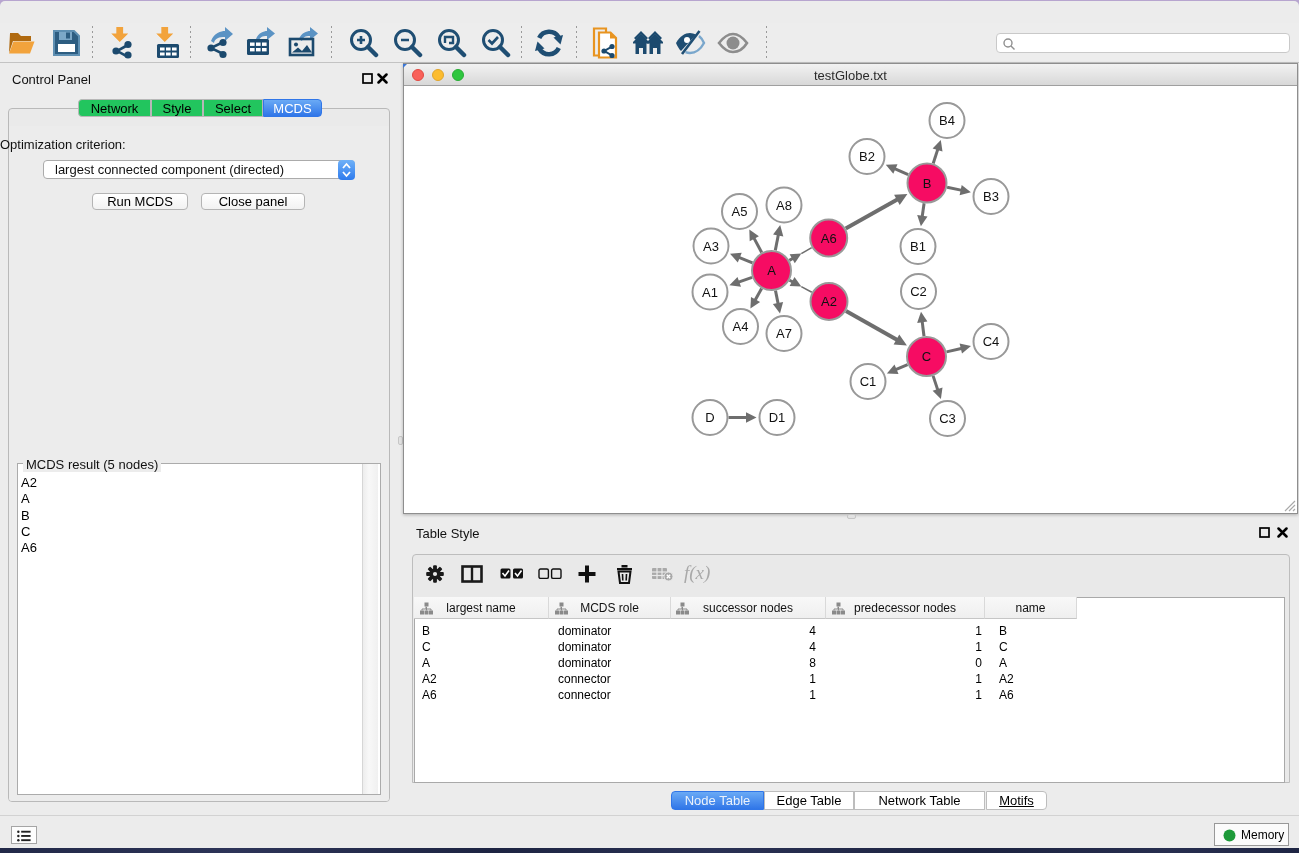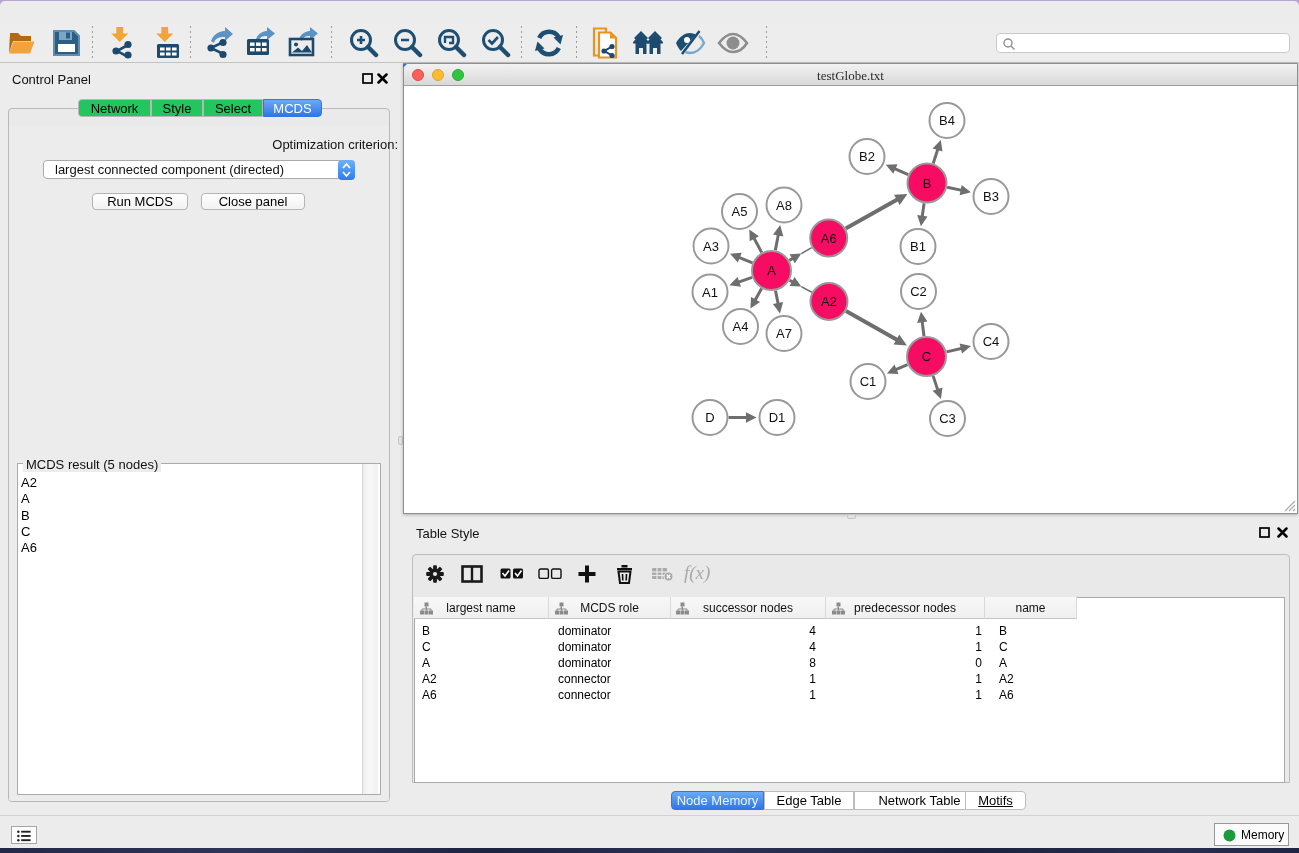--- a/index.html
+++ b/index.html
@@ -15,38 +15,38 @@
 .sep { top:3px; height:34px; width:1px; background-image:linear-gradient(#9a9a9a 33%, rgba(0,0,0,0) 0%); background-size:1px 5px; }
 .ticon { top:4px; width:32px; height:32px; }
 #search { left:996px; top:10px; width:294px; height:20px; background:#fff; border:1px solid #c9c9c9; border-radius:4px; }
 #search svg { position:absolute; left:5px; top:3px; }
 
 #cpTitle { left:12px; top:71px; font-size:13px; color:#111; }
 .panbtn { top:72px; width:11px; height:11px; }
 .tab { position:absolute; top:0; height:18px; line-height:17px; font-size:13px; text-align:center; background:#22c55e; border:1px solid #b7b7b7; color:#000; }
 .tabsel { background:linear-gradient(#6aaaf5,#3076e8); color:#fff; border-color:#3076e8; }
 #cpBox { left:8px; top:107px; width:382px; height:694px; border:1px solid #b9b9b9; border-radius:4px; background:#eaeaea; }
-#optlab { left:0px; top:136px; width:398px; text-align:right; font-size:13px; color:#111; }
+#optlab { left:0px; top:136px; width:398px; text-align:left; font-size:13px; color:#111; }
 #combo { left:43px; top:159px; width:312px; height:19px; background:#fff; border:1px solid #ababab; border-radius:4px; font-size:13px; color:#111; line-height:17px; padding-left:11px; }
 #comboBtn { left:338px; top:158.5px; width:17px; height:20px; border-radius:4px; background:linear-gradient(#6fb1f8,#2e7bed); }
 .btn { position:absolute; height:17px; background:linear-gradient(#ffffff,#f2f2f2); border:1px solid #b4b4b4; border-radius:4px; font-size:13px; text-align:center; line-height:15px; color:#000; }
 
 #fs { left:17px; top:462px; width:364px; height:332px; border:1px solid #ababab; background:#fff; }
 #fsLab { left:23px; top:456px; background:#ececec; padding:0 3px; font-size:13px; color:#111; }
 #fsList { left:21px; top:474px; font-size:13px; color:#000; line-height:16.3px; }
 #fsScroll { left:362px; top:463px; width:16px; height:330px; background:linear-gradient(90deg,#ededed,#f8f8f8 40%,#f0f0f0); border-left:1px solid #d6d6d6; }
 #hdivHandle { left:847px; top:513px; width:9px; height:5px; background:#e2e2e2; border:1px solid #c6c6c6; border-radius:2px; }
 #vdivHandle { left:398px; top:435px; width:5px; height:9px; background:#e2e2e2; border:1px solid #c6c6c6; border-radius:2px; }
 </style>
 </head>
 <body>
 <style>
 
 #nw { left:403px; top:62px; width:895px; height:451px; background:#fff; border:1px solid #8e8e8e; box-shadow:0 1px 3px rgba(0,0,0,0.25); }
-#nwTitle { left:0; top:0; width:100%; height:22px; background:linear-gradient(#f2f2f2,#d8d8d8); border-bottom:1px solid #9f9f9f;font-family:Liberation Serif, serif; }
+#nwTitle { left:0; top:0; width:100%; height:22px; background:linear-gradient(#f2f2f2,#d8d8d8); border-bottom:1px solid #9f9f9f; }
 #nwTitle .tl { top:5px; width:12px; height:12px; border-radius:50%; }
 #nwText { width:100%; top:4px; text-align:center; font-size:13px; color:#2b2b2b; }
 #nwCanvas { left:0; top:22px; width:893px; height:427px; background:#fff; }
 #nwCorner { left:403px; top:63px; width:0; height:0; border-top:4px solid #3b76d6; border-right:4px solid transparent; }
 
 #tpTitle { left:416px; top:525px; font-size:13px; color:#111; }
 #tpBox { left:412px; top:553px; width:878px; height:229px; border:1px solid #bdbdbd; border-radius:4px 4px 0 0; background:#e9e9e9; }
 #tbl { left:414px; top:596px; width:871px; height:186px; background:#fff; border:1px solid #a9a9a9; font-size:12px; }
 .th { position:absolute; top:0; height:22px; background:linear-gradient(#f8f8f8,#efefef); border-right:1px solid #d9d9d9; border-bottom:1px solid #c6c6c6; text-align:center; line-height:22px; color:#111; font-size:12px; }
 .trow { position:absolute; font-size:12px; color:#000; height:16px; line-height:16px; }
@@ -426,24 +426,24 @@
     </svg>
  <div class="abs trow" style="left:422px;top:622px;">B</div>
  <div class="abs trow" style="left:422px;top:638px;">C</div>
  <div class="abs trow" style="left:422px;top:654px;">A</div>
  <div class="abs trow" style="left:422px;top:670px;">A2</div>
  <div class="abs trow" style="left:422px;top:686px;">A6</div>
  <div class="abs trow" style="left:558px;top:622px;">dominator<br>dominator<br>dominator<br>connector<br>connector</div>
  <div class="abs trow" style="left:671px;top:622px;width:145px;text-align:right;">4<br>4<br>8<br>1<br>1</div>
  <div class="abs trow" style="left:826px;top:622px;width:156px;text-align:right;">1<br>1<br>0<br>1<br>1</div>
  <div class="abs trow" style="left:999px;top:622px;">B<br>C<br>A<br>A2<br>A6</div>
- <div class="abs btab" style="left:671px;width:93px;border-radius:4px 0 0 4px;background:linear-gradient(#6aaaf5,#3076e8);color:#eaf2fc;border-color:#3076e8;">Node Memory</div>
+ <div class="abs btab" style="left:671px;width:93px;border-radius:4px 0 0 4px;background:linear-gradient(#6aaaf5,#3076e8);color:#eaf2fc;border-color:#3076e8;">Node Table</div>
  <div class="abs btab" style="left:764px;width:90px;">Edge Table</div>
  <div class="abs btab" style="left:854px;width:131px;">Network Table</div>
- <div class="abs btab" style="left:965px;width:61px;border-radius:0 4px 4px 0;text-decoration:underline;">Motifs</div>
+ <div class="abs btab" style="left:986px;width:61px;border-radius:0 4px 4px 0;text-decoration:underline;">Motifs</div>
  <div class="abs" id="btabs"></div>
 
  <div class="abs" id="sbLine"></div>
  <div class="abs" id="listBtn">
    <svg width="24" height="16" viewBox="0 0 24 17">
         <g fill="#222">
           <circle cx="6" cy="5" r="1.3"></circle>
           <circle cx="6" cy="9.5" r="1.3"></circle>
           <circle cx="6" cy="14" r="1.3"></circle>
           <rect x="9" y="4" width="10" height="2"></rect>

